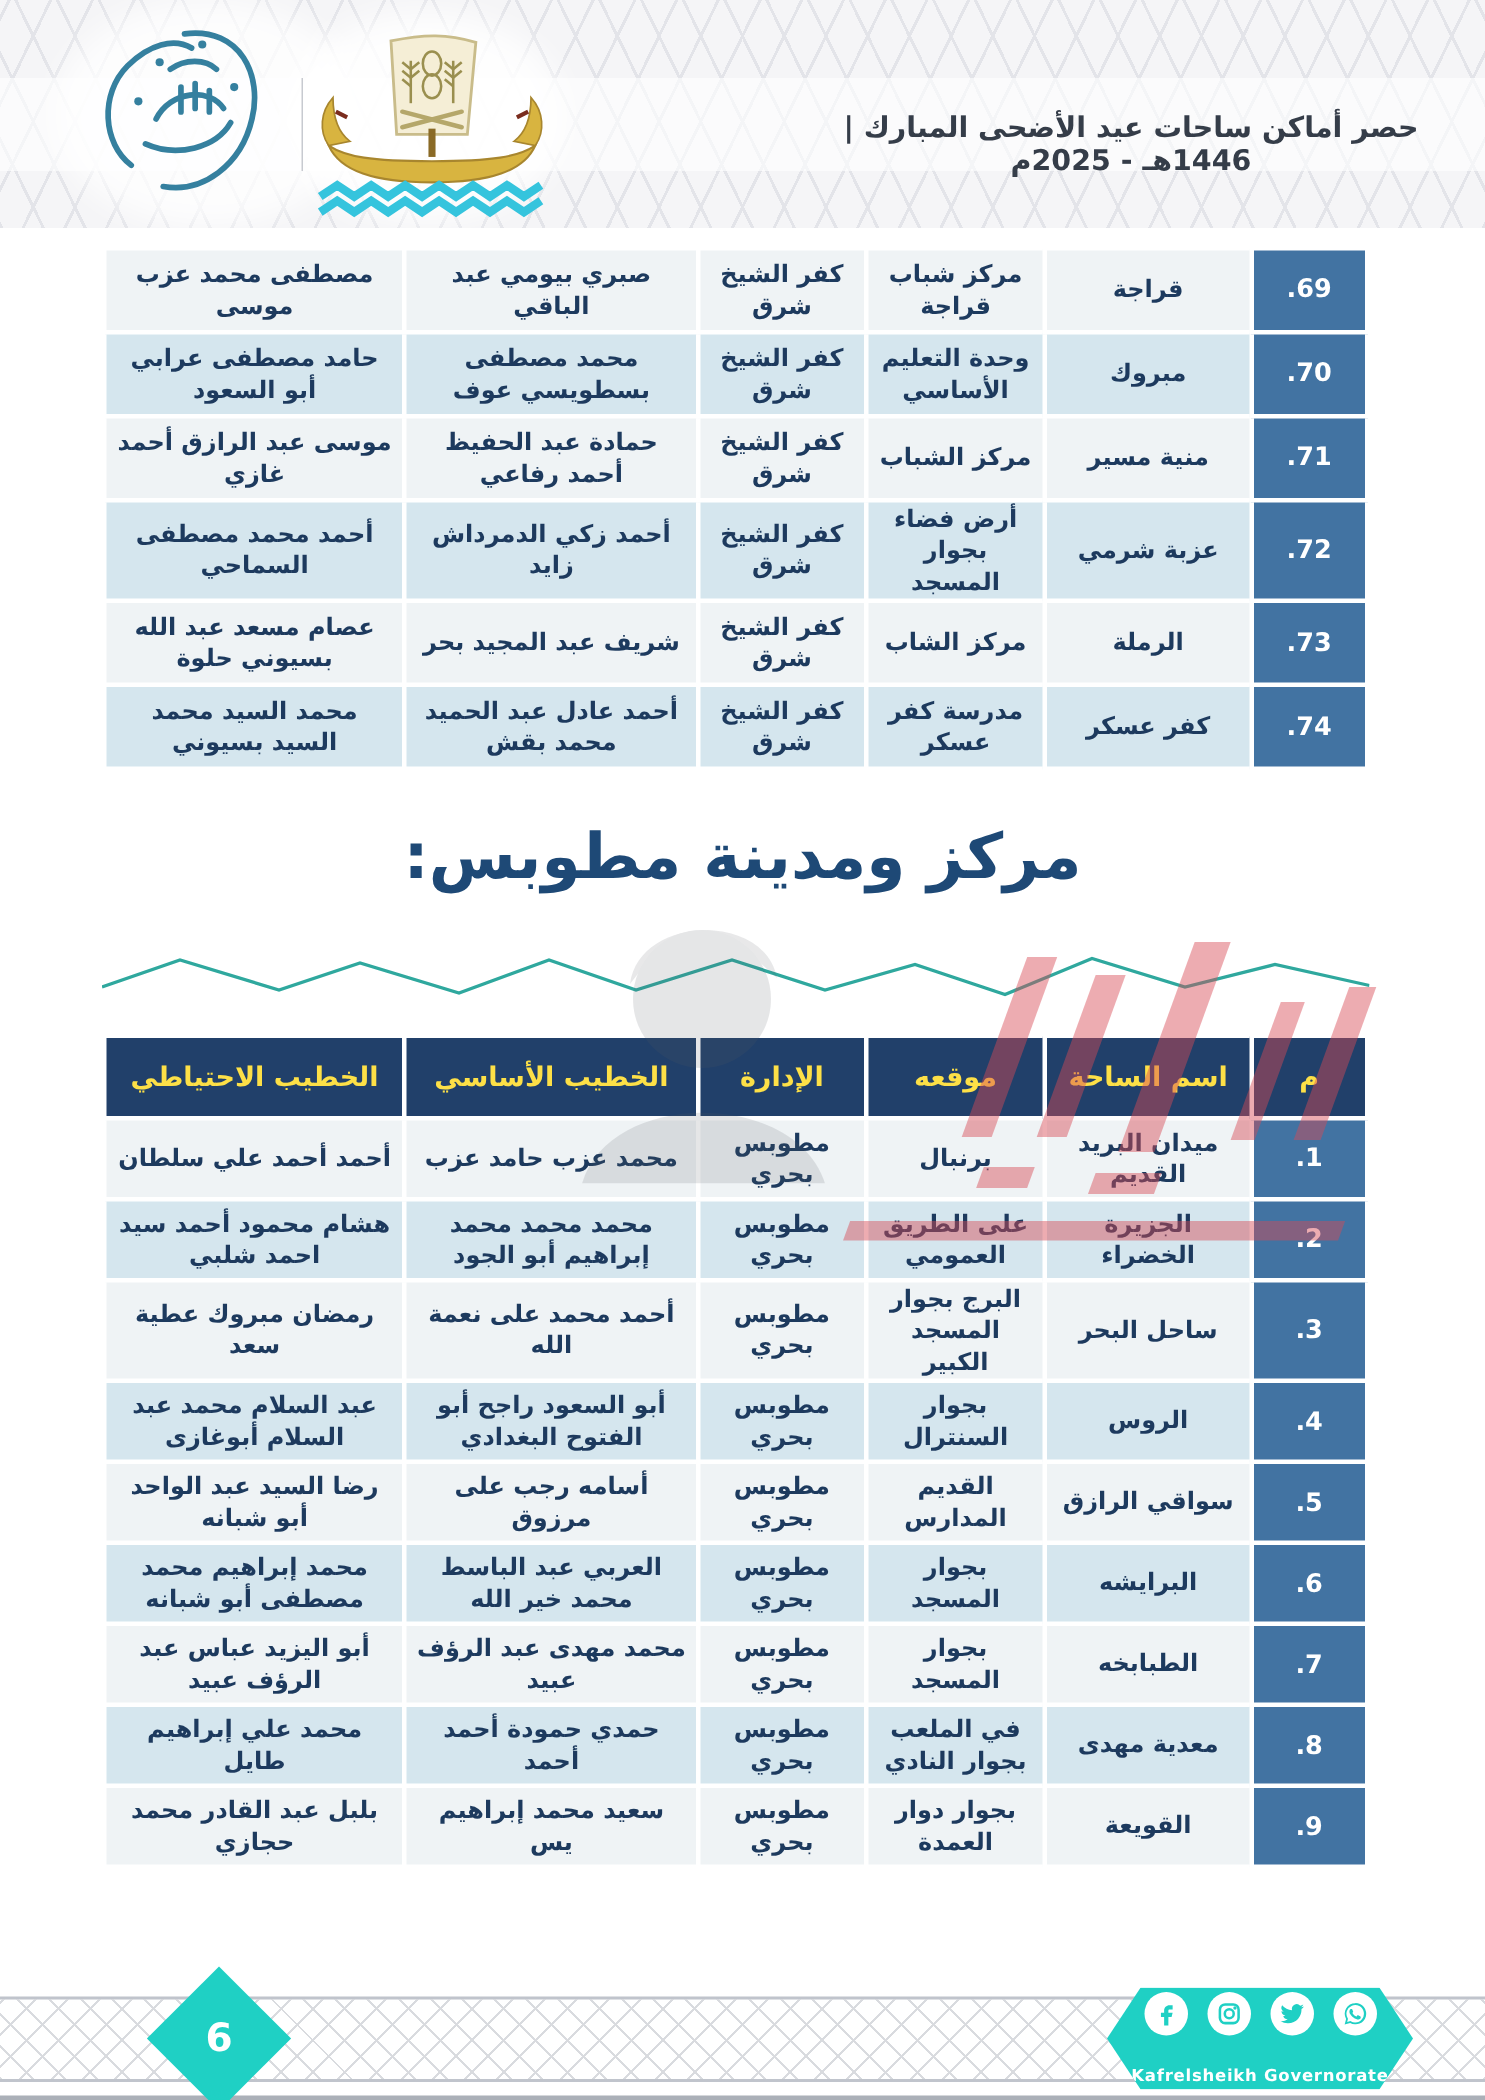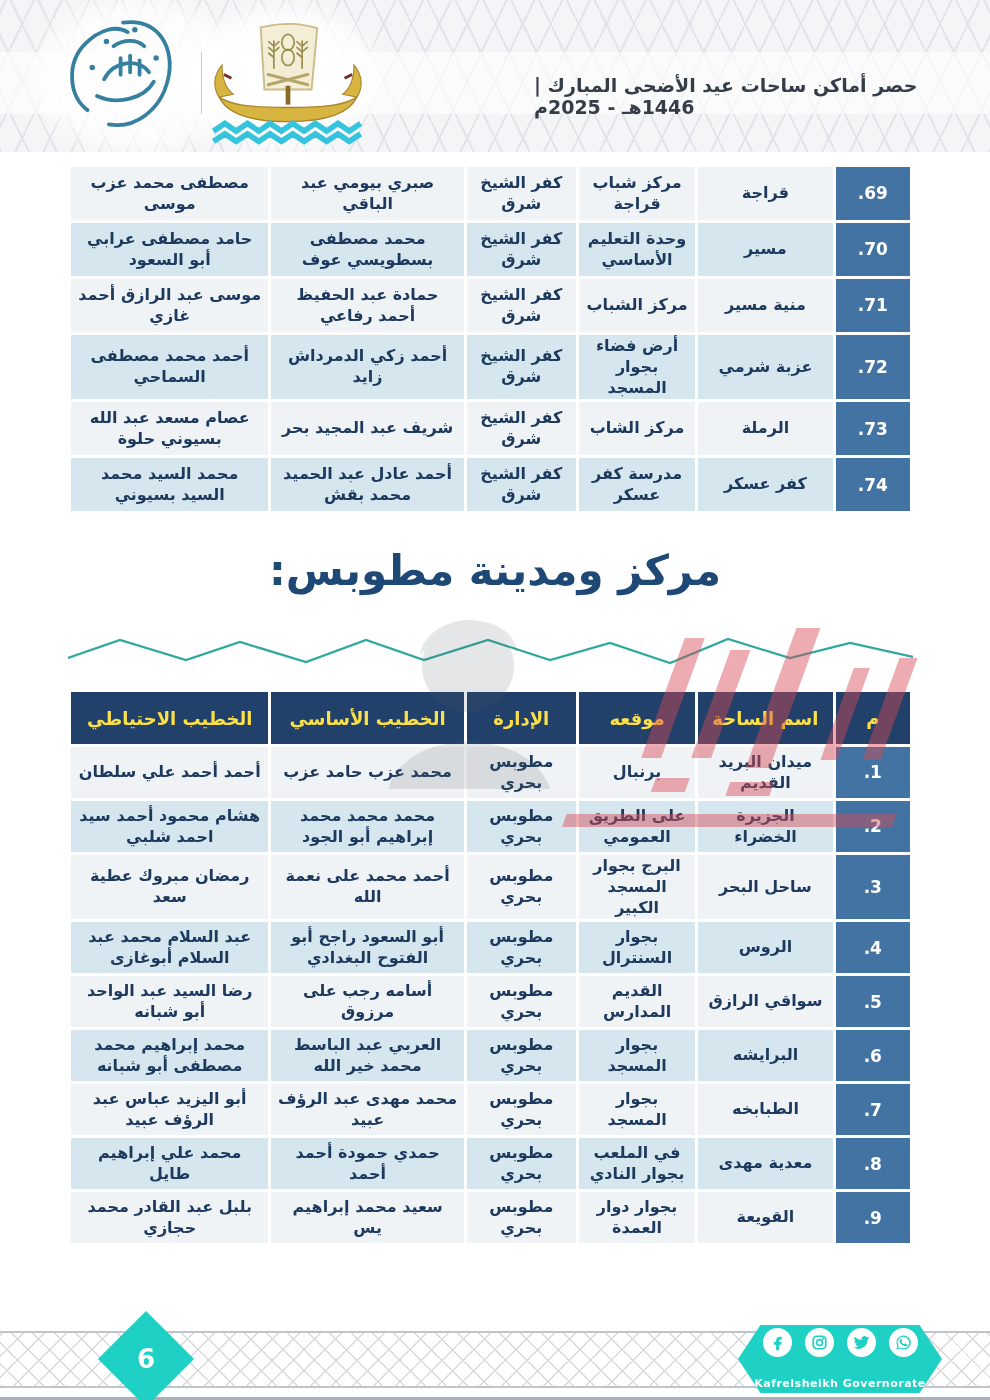--- a/index.html
+++ b/index.html
@@ -13,21 +13,21 @@
   .header {
     position:absolute; left:0; top:0; right:0; height:152px;
     background-color:#f5f5f7;
     background-image:
       repeating-linear-gradient(64deg,  #e3e4e9 0 2px, transparent 2px 25px),
       repeating-linear-gradient(-64deg, #e3e4e9 0 2px, transparent 2px 25px);
   }
   .header-stripe{ position:absolute; left:0; right:0; top:52px; height:62px; background:rgba(255,255,255,.62);}
   .header-title{
     position:absolute; top:74px; right:16px; width:440px; z-index:3;
-    direction:rtl; text-align:left; font-size:19px; font-weight:bold; color:#353d49;
+    direction:rtl; text-align:center; font-size:19px; font-weight:bold; color:#353d49;
   }
   .logo-halo-a{ position:absolute; left:36px;  top:0;   width:205px; height:152px; background:rgba(255,255,255,.78); border-radius:50%; filter:blur(10px); }
   .logo-halo-b{ position:absolute; left:188px; top:8px; width:190px; height:140px; background:rgba(255,255,255,.85); border-radius:50%; filter:blur(10px); }
   .calligraphy{ position:absolute; left:48px; top:6px;  width:150px; height:142px; z-index:2; }
   .logo-divider{ position:absolute; left:201px; top:52px; width:1px; height:62px; background:#c7cad0; z-index:2; }
   .boat{ position:absolute; left:206px; top:16px; width:164px; height:132px; z-index:2; }
   
   .data-table{
     position:absolute; left:68px; width:845px; z-index:1;
     border-collapse:collapse; direction:rtl; table-layout:fixed;
@@ -163,21 +163,21 @@
         <tr class="light">
           <td class="num">.69</td>
           <td>قراجة</td>
           <td>مركز شباب قراجة</td>
           <td>كفر الشيخ شرق</td>
           <td>صبري بيومي عبد الباقي</td>
           <td>مصطفى محمد عزب موسى</td>
         </tr>
         <tr class="dark">
           <td class="num">.70</td>
-          <td>مسير</td>
+          <td>مبروك</td>
           <td>وحدة التعليم الأساسي</td>
           <td>كفر الشيخ شرق</td>
           <td>محمد مصطفى بسطويسي عوف</td>
           <td>حامد مصطفى عرابي أبو السعود</td>
         </tr>
         <tr class="light">
           <td class="num">.71</td>
           <td>منية مسير</td>
           <td>مركز الشباب</td>
           <td>كفر الشيخ شرق</td>

